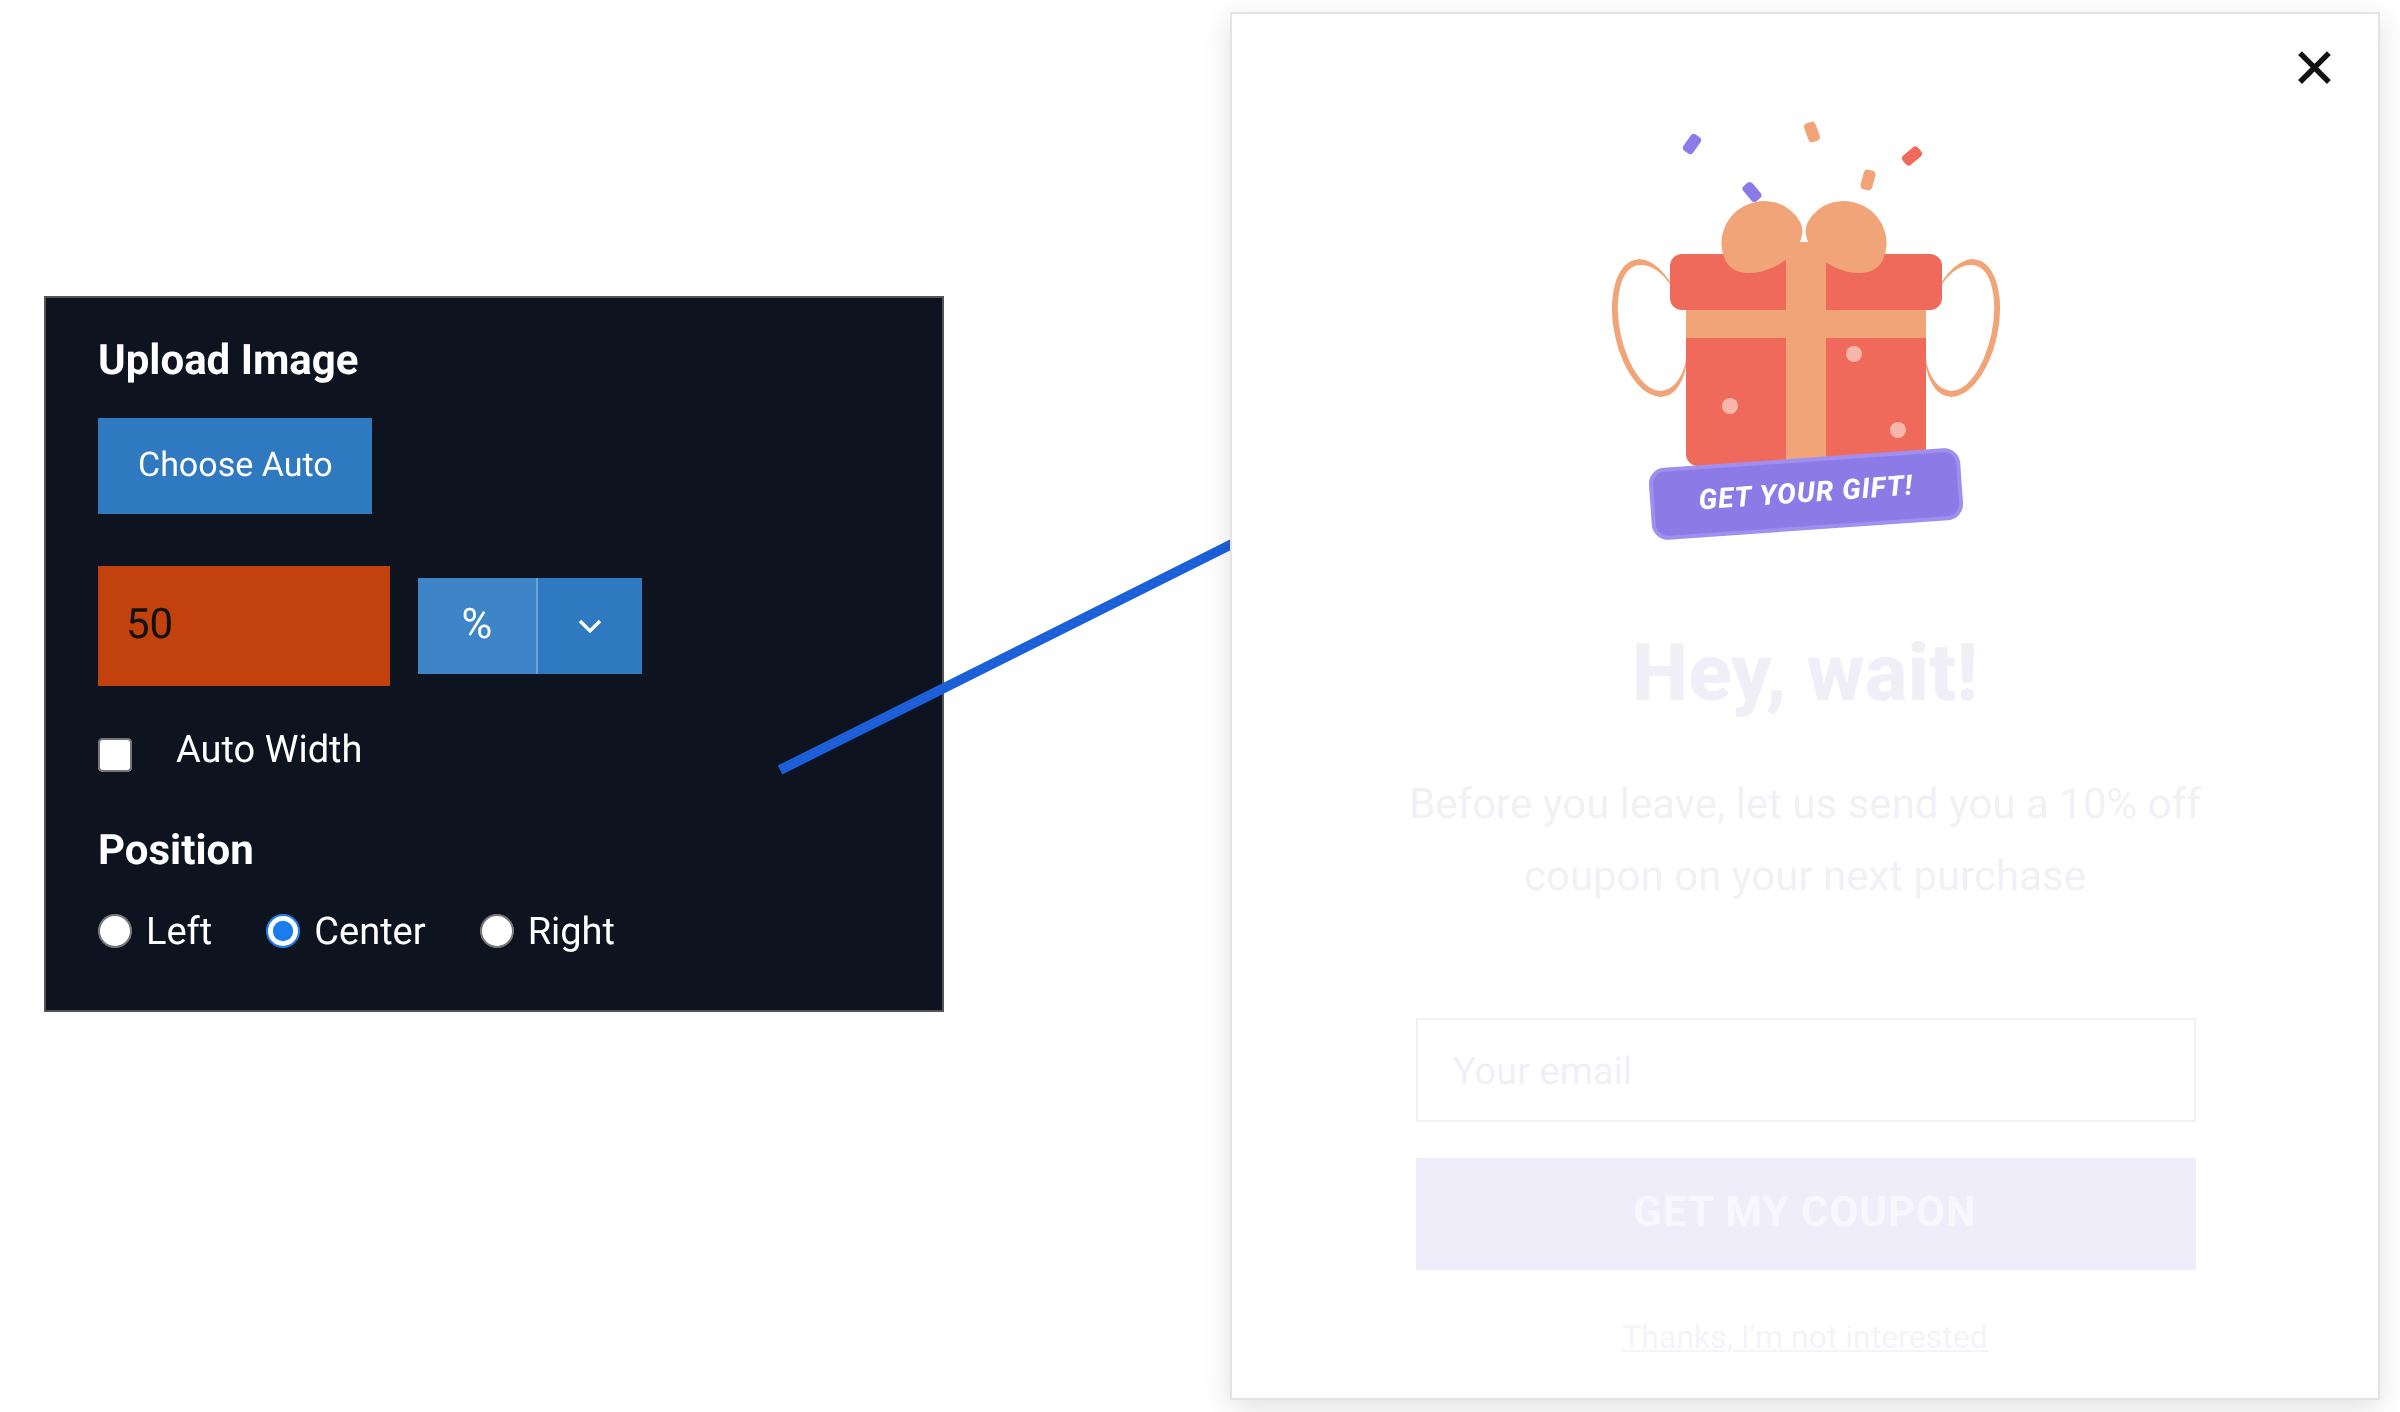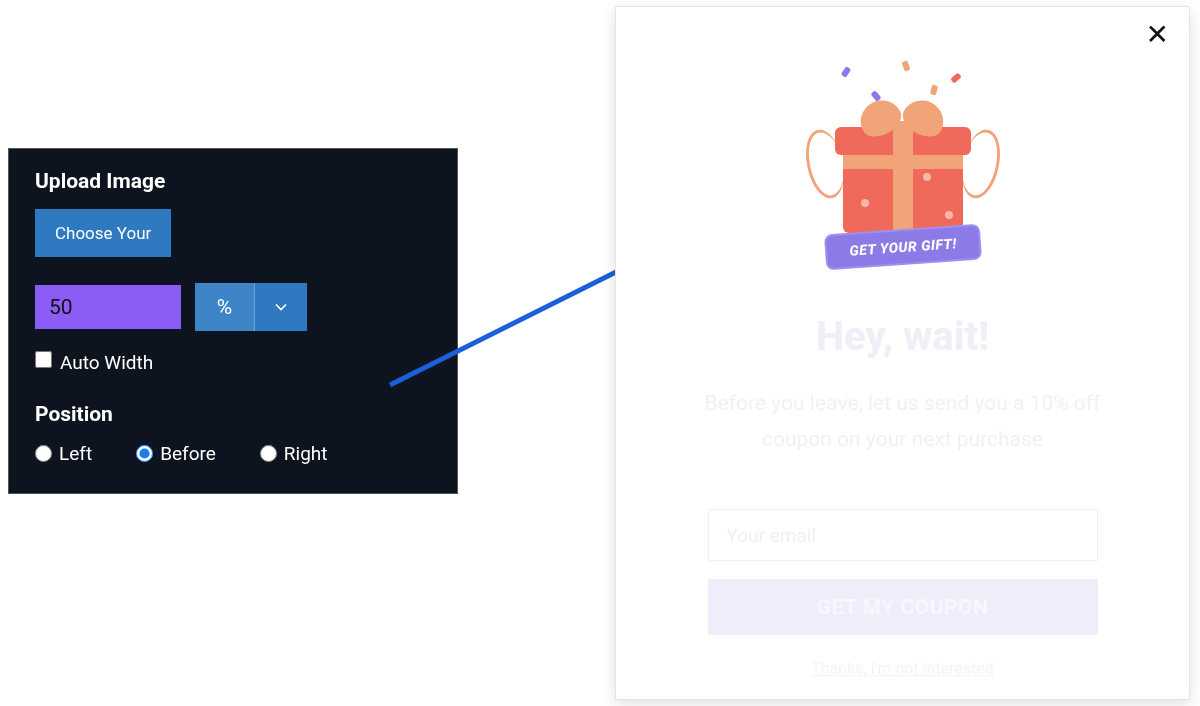--- a/index.html
+++ b/index.html
@@ -1,38 +1,38 @@
 <!DOCTYPE html>
 <html><head>
 <meta charset="utf-8">
 <style>
   *{box-sizing:border-box;margin:0;padding:0;font-family:"Segoe UI",Roboto,-apple-system,Arial,sans-serif}
   body{width:1200px;height:706px;background:#fff;position:relative;overflow:hidden}
 
   
   .settings-panel{
-    position:absolute;left:8px;top:148px;width:450px;
+    position:absolute;left:22px;top:148px;width:450px;
     background:#0d1420;color:#fff;border:1px solid #555;padding:20px 26px 28px
   }
   .sec-title{font-size:21px;font-weight:700;margin-bottom:16px}
   .row{display:flex;align-items:center;gap:14px;margin-bottom:26px}
   .btn-choose{
     background:#2e79bf;color:#fff;border:none;padding:14px 20px;font-size:17px;cursor:pointer
   }
   .hint{font-size:17px}
   .width-input{
-    width:146px;height:44px;background:#8b5cf6;color:#111;font-size:21px;padding:0 14px;border:none
+    width:146px;height:60px;background:#c2410c;color:#111;font-size:21px;padding:0 14px;border:none
   }
   .unit-box{display:flex;height:48px}
   .unit-label{width:60px;background:#3d85c6;color:#fff;display:flex;align-items:center;justify-content:center;font-size:21px;border-right:1px solid rgba(255,255,255,.25)}
   .unit-caret{width:52px;background:#2e79bf;display:flex;align-items:center;justify-content:center;cursor:pointer}
   .unit-caret svg{width:20px;height:20px;stroke:#fff;fill:none;stroke-width:2}
-  .checkline{display:flex;align-items:flex-start;gap:8px;font-size:19px;margin-top:-6px;margin-bottom:28px}
+  .checkline{display:flex;align-items:flex-end;gap:22px;font-size:19px;margin-top:-6px;margin-bottom:28px}
   .checkline input{width:17px;height:17px}
-  .radios{display:flex;gap:44px;font-size:19px;align-items:center;margin-top:14px}
+  .radios{display:flex;gap:27px;font-size:19px;align-items:center;margin-top:14px}
   .radios label{display:flex;align-items:center;gap:7px;cursor:pointer}
   .radios input{width:17px;height:17px;accent-color:#1b7ced}
 
   
   .arrow{position:absolute;pointer-events:none}
 
   
   .popup{
     position:absolute;right:10px;top:6px;width:575px;height:694px;
     background:#fff;border:1px solid #e4e4e4;box-shadow:0 4px 14px rgba(0,0,0,.12);
@@ -78,21 +78,21 @@
   }
   .optout{font-size:16px;color:#f4f3f9;text-decoration:underline;cursor:pointer}
 </style>
 </head>
 <body>
 
 <div class="settings-panel">
   <div class="sec-title">Upload Image</div>
 
   <div class="row">
-    <button class="btn-choose">Choose Your</button>
+    <button class="btn-choose">Choose Auto</button>
   </div>
 
 
   <div class="row">
     <input class="width-input" value="50" style="">
     <div class="unit-box">
       <div class="unit-label">%</div>
       <div class="unit-caret">
         <svg viewBox="0 0 24 24">
             <polyline points="6 9 12 15 18 9"></polyline>
@@ -108,21 +108,21 @@
 
   <div class="sec-title">Position</div>
 
   <div class="radios">
     <label>
       <input type="radio" name="pos" style="">
       <span>Left</span>
     </label>
     <label>
       <input type="radio" name="pos" checked="" style="">
-      <span>Before</span>
+      <span>Center</span>
     </label>
     <label>
       <input type="radio" name="pos" style="">
       <span>Right</span>
     </label>
   </div>
 </div>
 
 <svg class="arrow" style="left:380px;top:190px" width="380" height="210">
   <defs>

